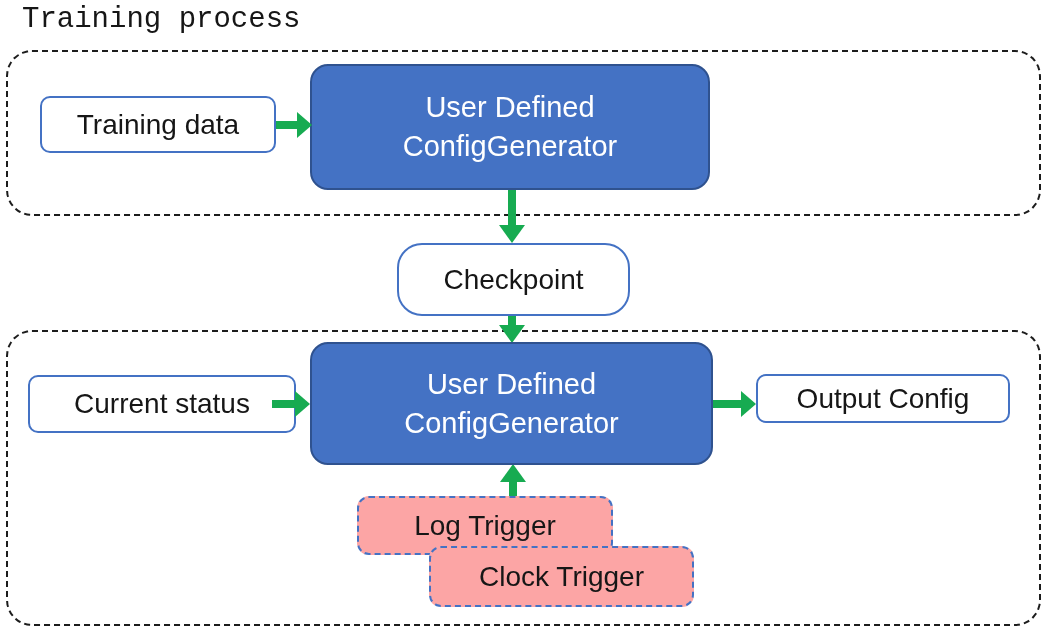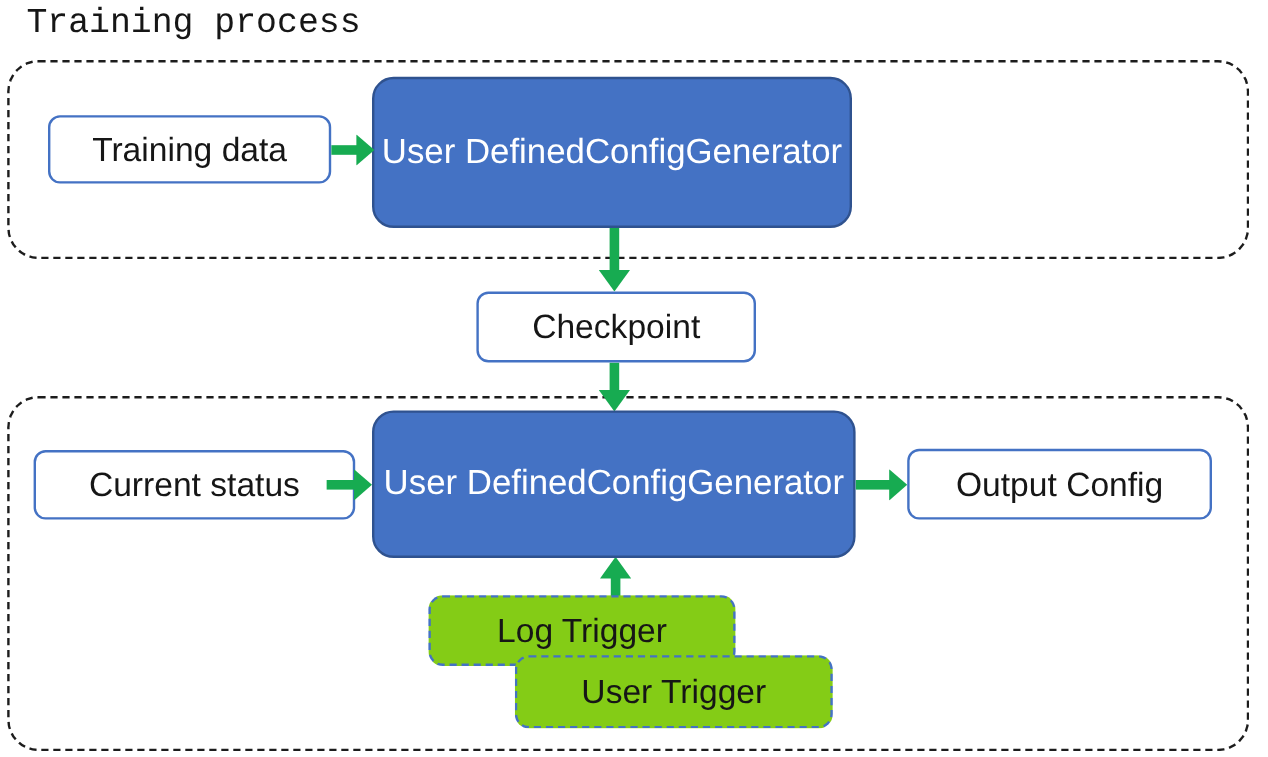--- a/index.html
+++ b/index.html
@@ -39,32 +39,32 @@
     color: var(--text-dark, #161616);
     box-sizing: border-box;
     white-space: nowrap;
   }
   .gen-box {
     position: absolute;
     background: var(--generator-fill, #4472C4);
     border: 2.5px solid var(--generator-border, #2F528F);
     border-radius: 18px;
     display: flex;
-    flex-direction: row;
+    flex-direction: column;
     align-items: center;
     justify-content: center;
     color: var(--text-light, #ffffff);
     font-size: 29px;
     line-height: 39px;
     box-sizing: border-box;
     text-align: center;
   }
   .trigger-box {
     position: absolute;
-    background: #84cc16;
+    background: #fca5a5;
     border: 2px dashed var(--trigger-border, #4472C4);
     border-radius: 12px;
     display: flex;
     align-items: center;
     justify-content: center;
     font-size: 28px;
     color: var(--text-dark, #161616);
     box-sizing: border-box;
     white-space: nowrap;
   }
@@ -98,21 +98,21 @@
   <div class="gen-box z3" style="left:310px; top:64px; width:400px; height:126px;">
     <div>User Defined</div>
     <div>ConfigGenerator</div>
   </div>
 
   <svg class="arrow z2" style="left:499px; top:190px;" width="26" height="53">
     <rect x="9" y="0" width="8" height="36" fill="currentColor"></rect>
     <polygon points="0,35 26,35 13,53" fill="currentColor"></polygon>
   </svg>
 
-  <div class="io-box z3" style="left:397px; top:243px; width:233px; height:59px;">
+  <div class="io-box z3" style="left:397px; top:243px; width:233px; height:73px;border-radius:25px;">
     <span>Checkpoint</span>
   </div>
 
   <svg class="arrow z2" style="left:499px; top:302px;" width="26" height="41">
     <rect x="9" y="0" width="8" height="24" fill="currentColor"></rect>
     <polygon points="0,23 26,23 13,41" fill="currentColor"></polygon>
   </svg>
 
 
   <div class="proc-container z1" style="left:6px; top:330px; width:1031px; height:292px;"></div>
@@ -129,30 +129,30 @@
   <div class="gen-box z3" style="left:310px; top:342px; width:403px; height:123px;">
     <div>User Defined</div>
     <div>ConfigGenerator</div>
   </div>
 
   <svg class="arrow z4" style="left:713px; top:391px;" width="43" height="26">
     <rect x="0" y="9" width="29" height="8" fill="currentColor"></rect>
     <polygon points="28,0 43,13 28,26" fill="currentColor"></polygon>
   </svg>
 
-  <div class="io-box z3" style="left:756px; top:374px; width:254px; height:59px;">
+  <div class="io-box z3" style="left:756px; top:374px; width:254px; height:49px;">
     <span>Output Config</span>
   </div>
 
   <svg class="arrow z2" style="left:500px; top:464px;" width="26" height="33">
     <polygon points="13,0 0,18 26,18" fill="currentColor"></polygon>
     <rect x="9" y="17" width="8" height="16" fill="currentColor"></rect>
   </svg>
 
   <div class="trigger-box z2" style="left:357px; top:496px; width:256px; height:59px;">
     <span>Log Trigger</span>
   </div>
 
   <div class="trigger-box z3" style="left:429px; top:546px; width:265px; height:61px;">
-    <span>User Trigger</span>
+    <span>Clock Trigger</span>
   </div>
 
 </div>
 
 </body></html>

